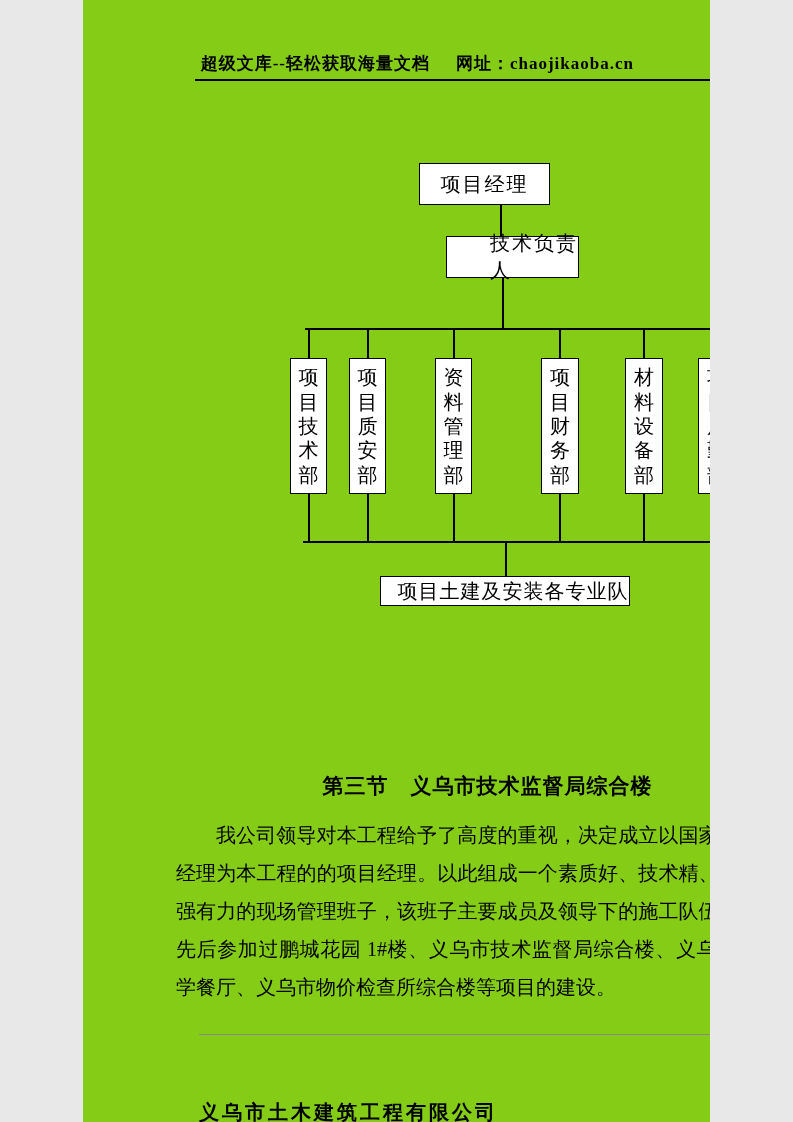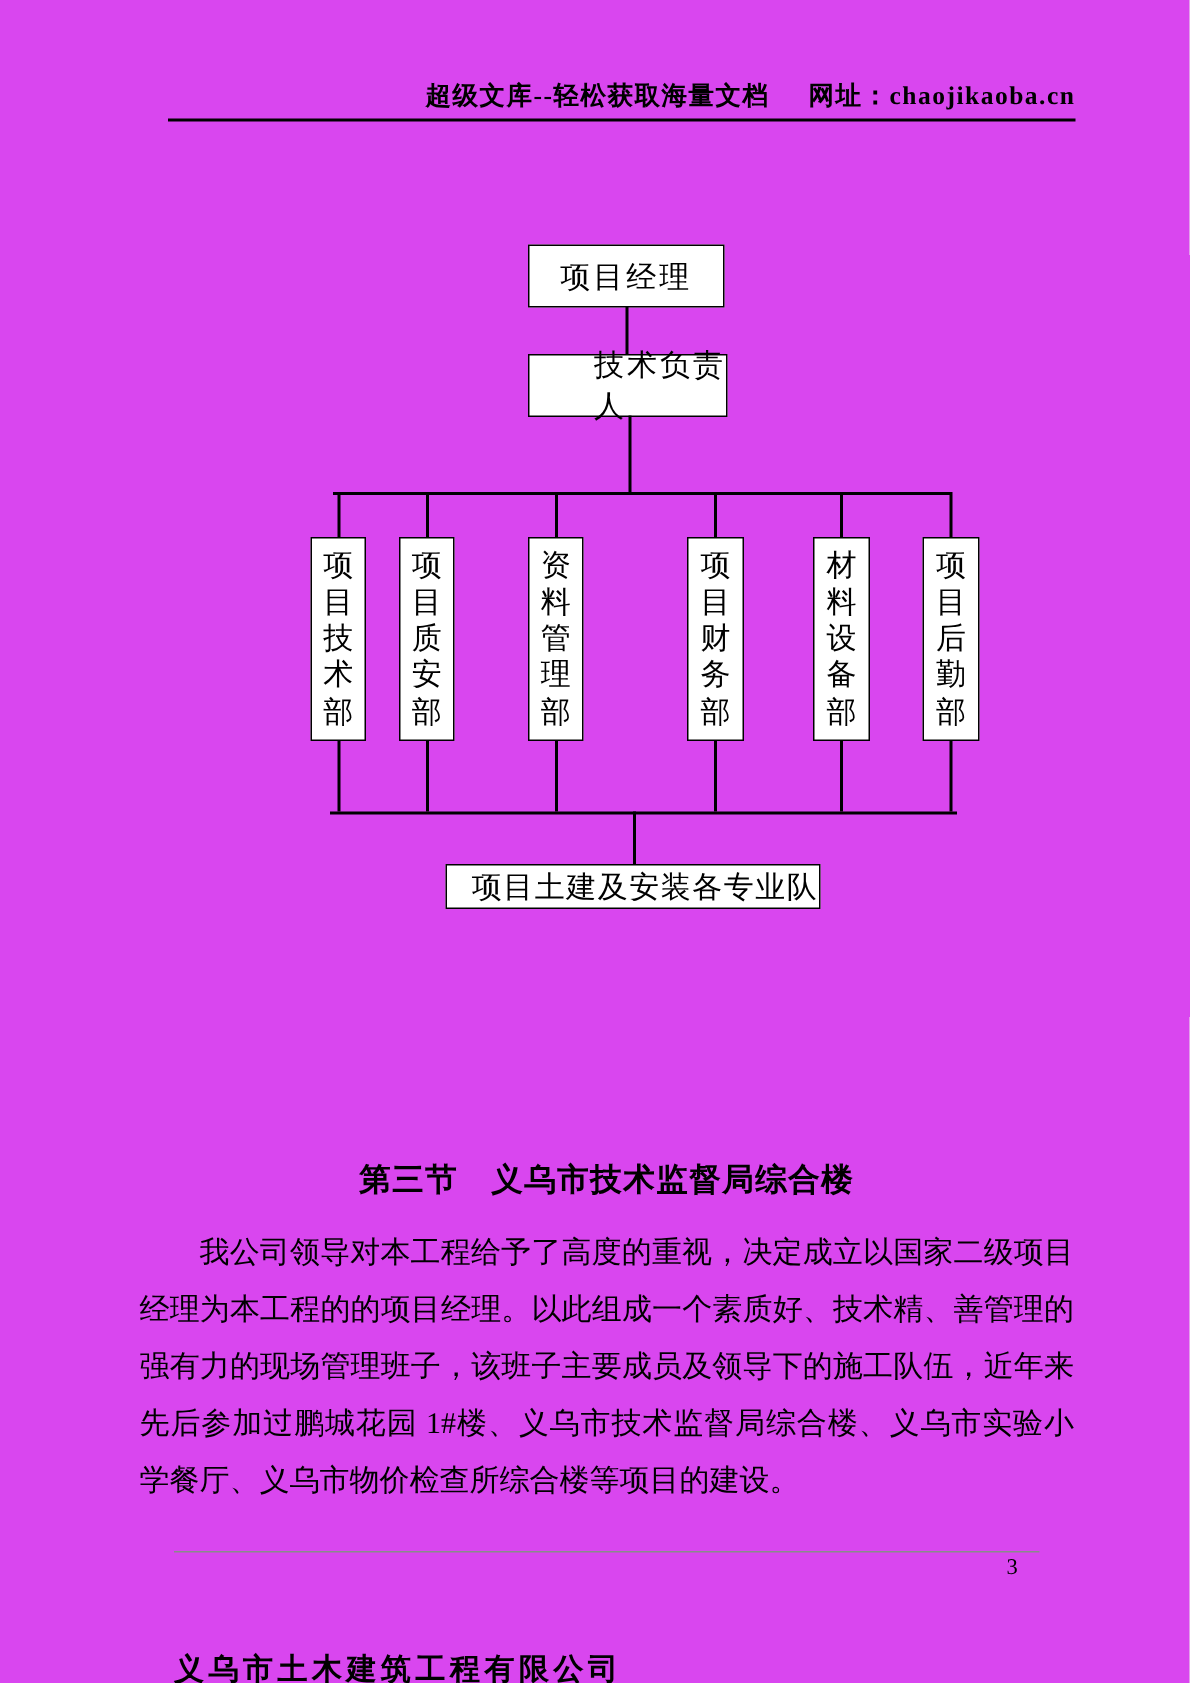--- a/index.html
+++ b/index.html
@@ -1,20 +1,20 @@
 <!DOCTYPE html>
 <html><head>
 <meta charset="utf-8">
 <style>
   html,body{margin:0;padding:0;background:#e8e8e8;}
   .page{
     position:relative;
-    width:793px;height:1122px;
+    width:627px;height:1122px;
     margin:0 auto;
-    background:#d946ef;
+    background:#84cc16;
     font-family:"Liberation Serif","DejaVu Serif",serif;
     color:#000;
     overflow:hidden;
   }
   
   .header-text{
     position:absolute;
     top:52px;right:76px;
     font-size:17px;font-weight:bold;
     white-space:nowrap;
@@ -81,25 +81,25 @@
   }
 </style>
 </head>
 <body>
 
 <div class="page">
 
   <div class="header-text"><span>超级文库--轻松获取海量文档</span><span class="hdr-gap"></span><span>网址：</span><span>chaojikaoba.cn</span></div>
   <div class="header-rule"></div>
 
-  <div class="obox" style="left:352px;top:163px;width:131px;height:42px;">项目经理</div>
+  <div class="obox" style="left:336px;top:163px;width:131px;height:42px;">项目经理</div>
 
   <div class="cline vline" style="left:417px;top:204px;height:33px;"></div>
 
-  <div class="obox" style="left:352px;top:236px;width:133px;height:42px;padding-left:43px;">技术负责人</div>
+  <div class="obox" style="left:363px;top:236px;width:133px;height:42px;padding-left:43px;">技术负责人</div>
 
   <div class="cline vline" style="left:419px;top:277px;height:52px;"></div>
 
   <div class="cline hline" style="left:222px;top:328px;width:412px;"></div>
   <div class="cline vline" style="left:225px;top:328px;height:30px;"></div>
   <div class="cline vline" style="left:284px;top:328px;height:30px;"></div>
   <div class="cline vline" style="left:370px;top:328px;height:30px;"></div>
   <div class="cline vline" style="left:476px;top:328px;height:30px;"></div>
   <div class="cline vline" style="left:560px;top:328px;height:30px;"></div>
   <div class="cline vline" style="left:633px;top:328px;height:30px;"></div>

